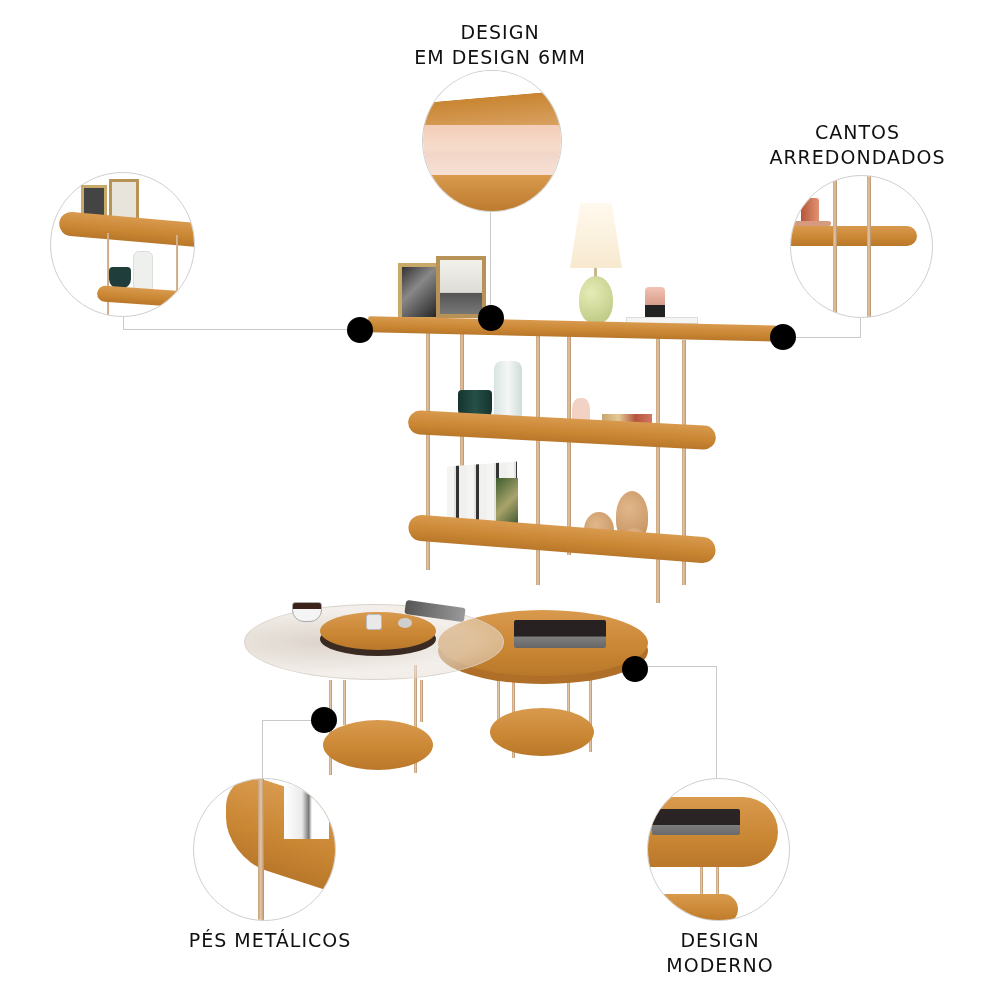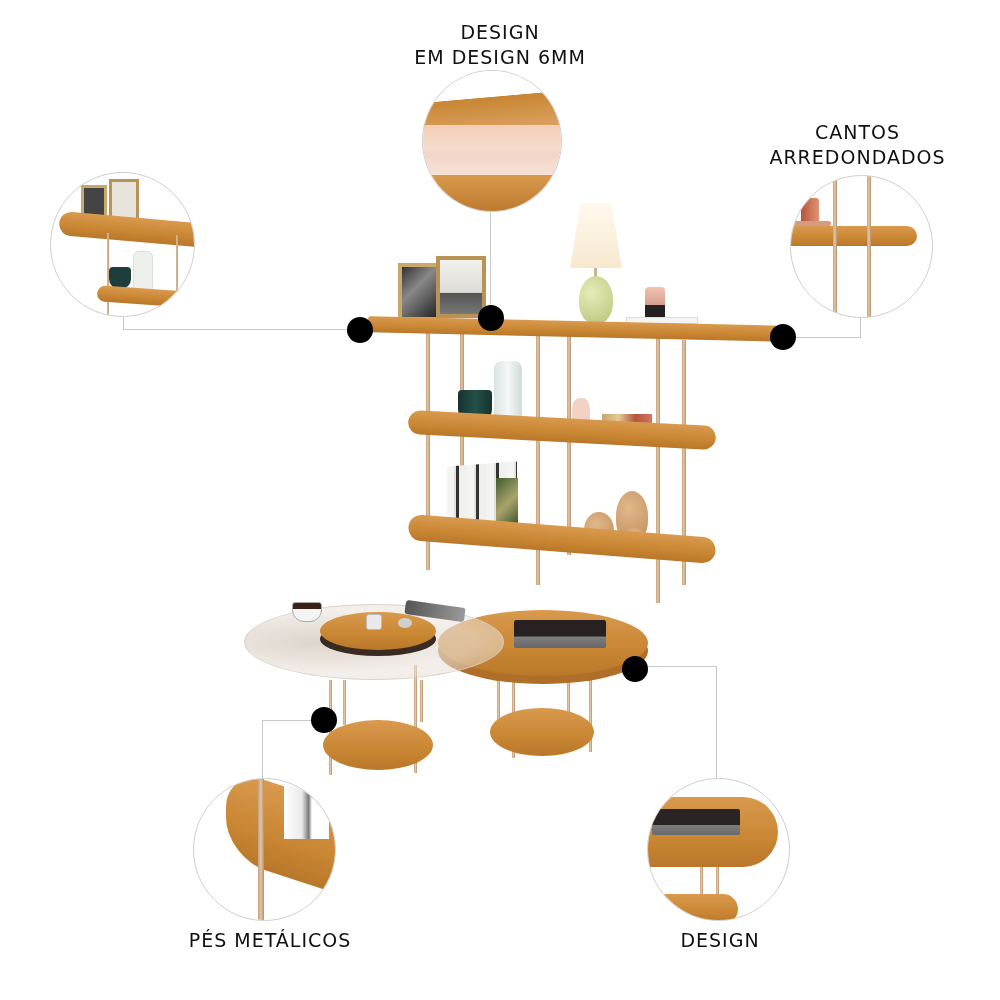--- a/index.html
+++ b/index.html
@@ -32,20 +32,21 @@
 </div>
 <div class="label" style="left:755px; top:120px; width:205px;">
   <div>CANTOS</div>
   <div>ARREDONDADOS</div>
 </div>
 <div class="label" style="left:160px; top:928px; width:220px;">
   <div>PÉS METÁLICOS</div>
 </div>
 <div class="label" style="left:630px; top:928px; width:180px;">
   <div>DESIGN</div>
+  <div>MODERNO</div>
 </div>
 
 <div class="line" style="left:123px; top:315px; width:1px; height:15px;"></div>
 <div class="line" style="left:123px; top:329px; width:238px; height:1px;"></div>
 <div class="line" style="left:490px; top:212px; width:1px; height:105px;"></div>
 <div class="line" style="left:790px; top:337px; width:70px; height:1px;"></div>
 <div class="line" style="left:860px; top:318px; width:1px; height:20px;"></div>
 <div class="line" style="left:262px; top:720px; width:60px; height:1px;"></div>
 <div class="line" style="left:262px; top:720px; width:1px; height:60px;"></div>
 <div class="line" style="left:640px; top:666px; width:77px; height:1px;"></div>

